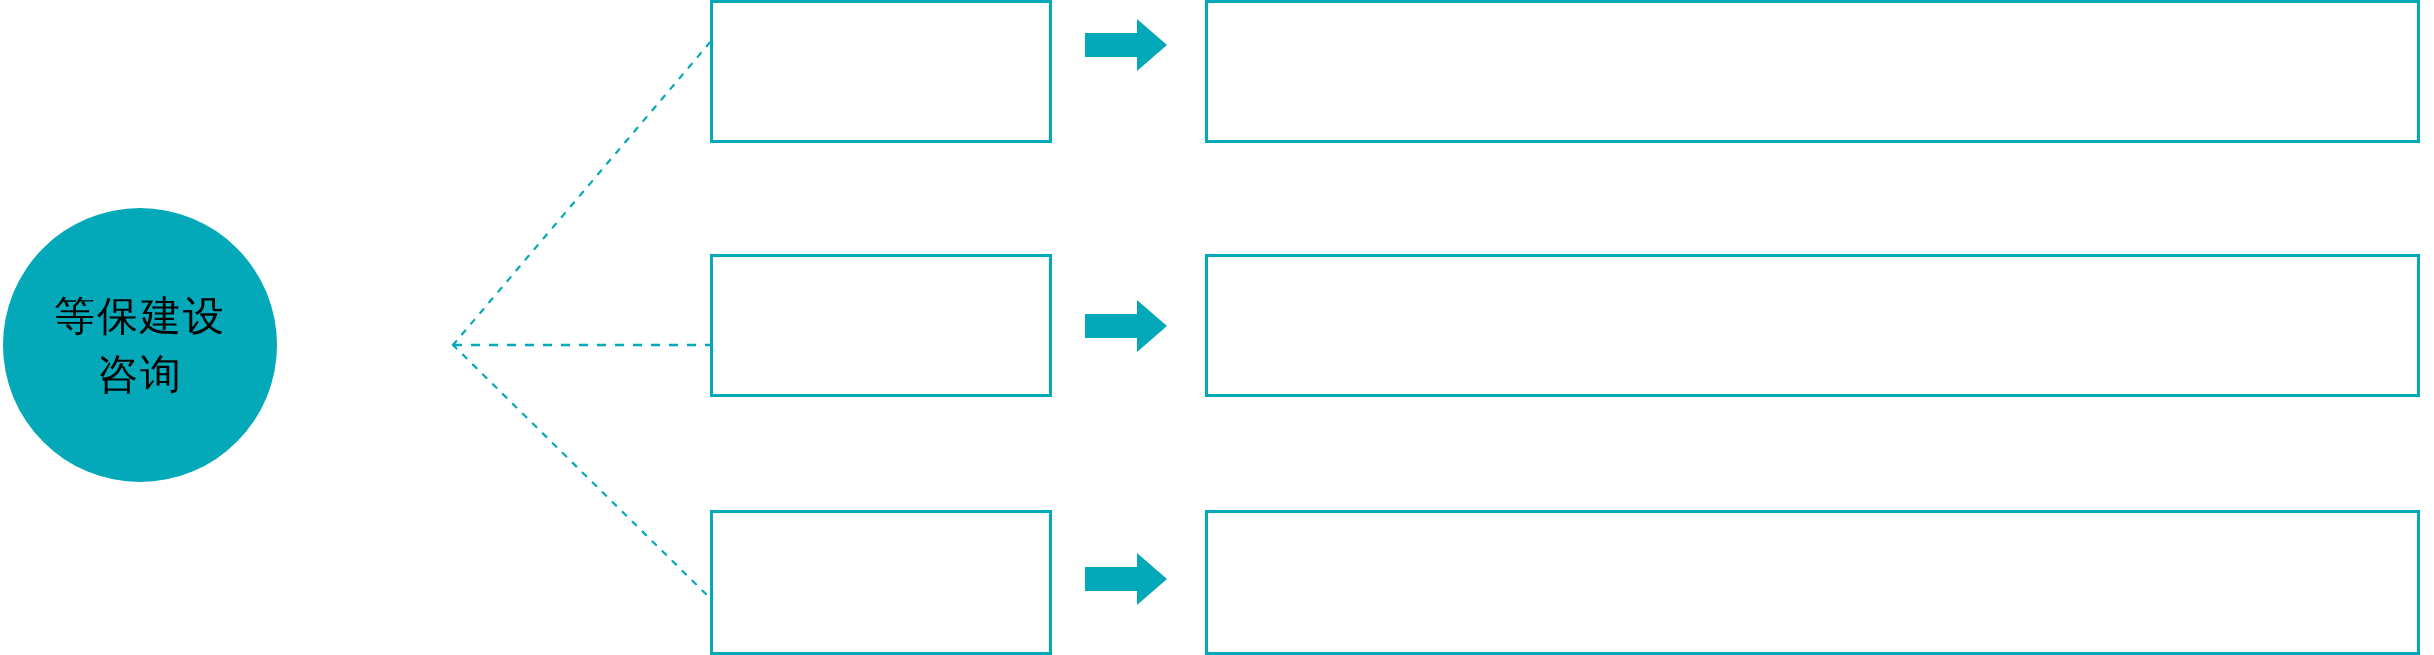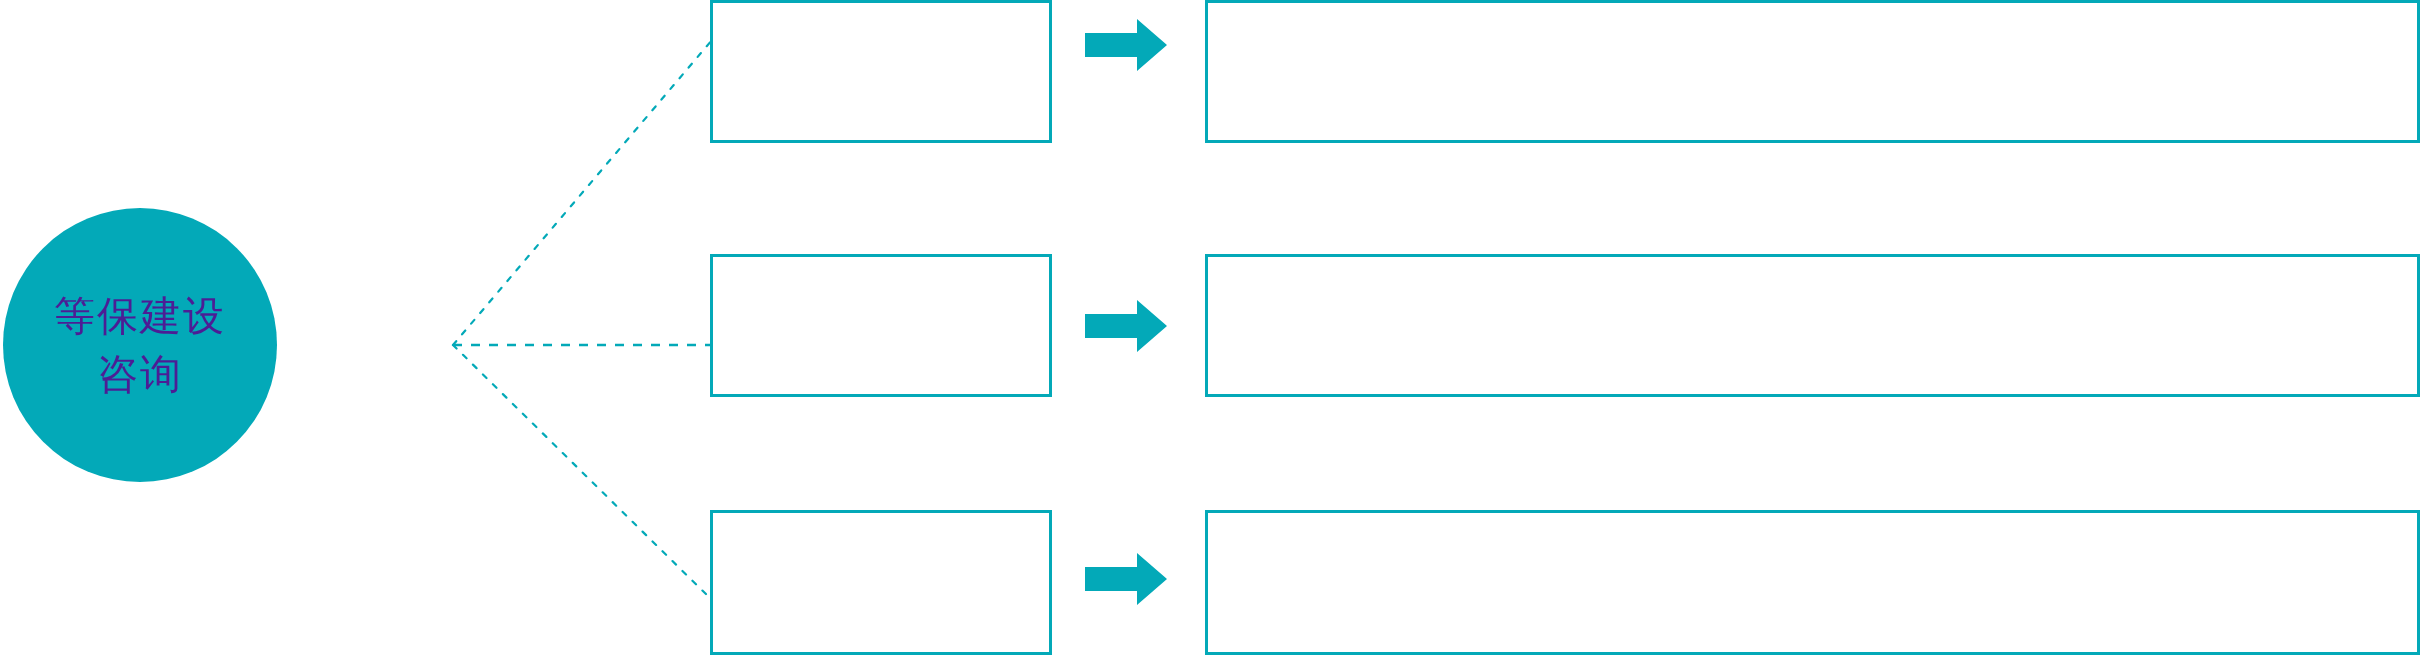--- a/index.html
+++ b/index.html
@@ -39,21 +39,21 @@
     height: 274px;
     border-radius: 50%;
     background: #03a9b8;
     display: flex;
     flex-direction: column;
     align-items: center;
     justify-content: center;
     box-sizing: border-box;
   }
   .hub-line {
-    color: #4c1d95;
+    color: #000000;
     font-size: 41px;
     line-height: 1.42;
     letter-spacing: 2px;
     font-weight: 400;
     white-space: nowrap;
     text-align: center;
   }
 
   
   .row {

